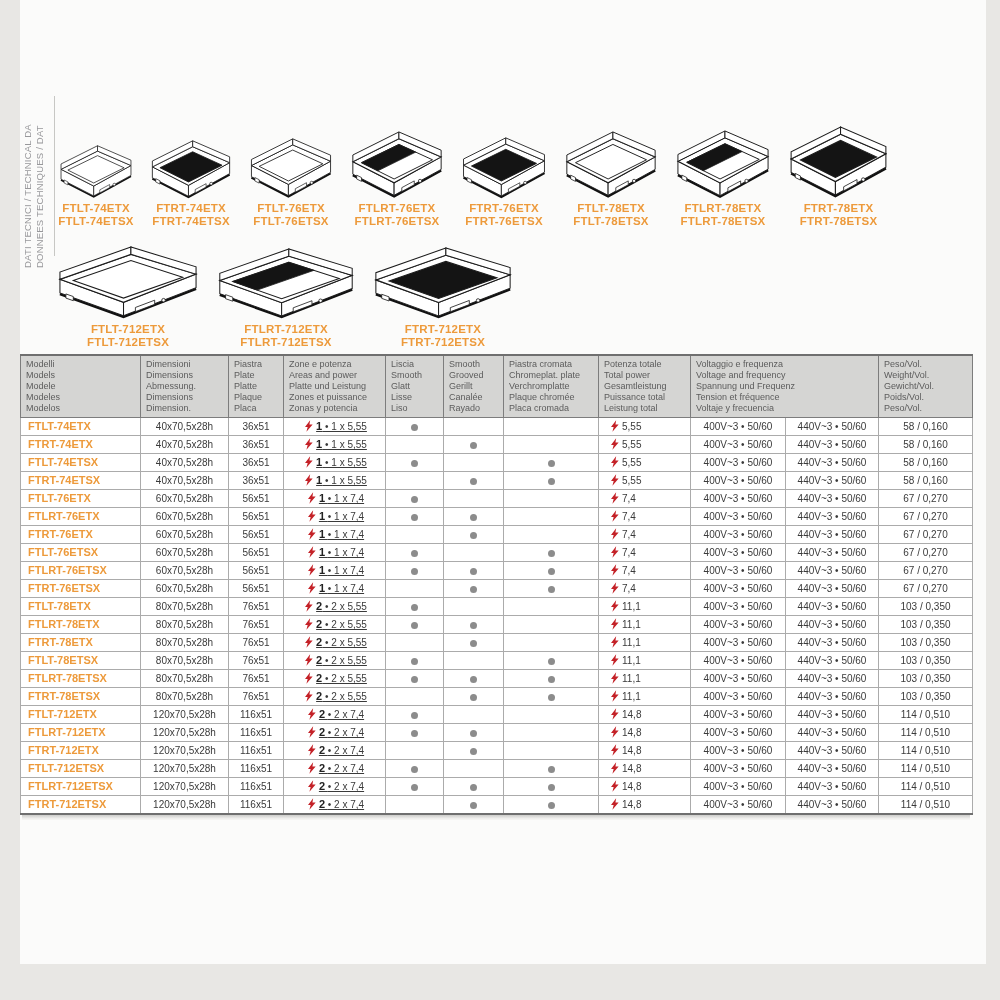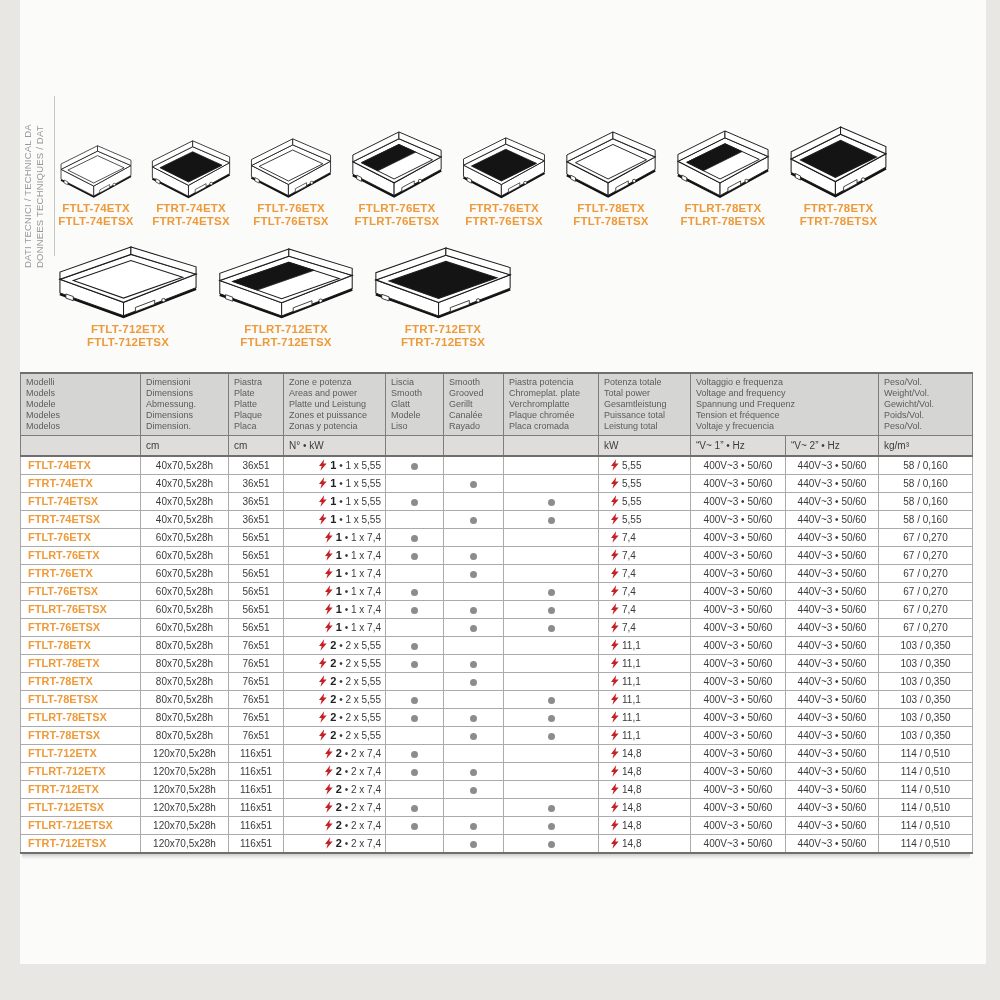--- a/index.html
+++ b/index.html
@@ -27,40 +27,40 @@
   .row1{left:38px;top:126px;gap:15px;}
   .row2{left:34px;top:246px;gap:12px;}
   .product{display:flex;flex-direction:column;align-items:center;}
   .product svg{display:block;}
   .p-label{
     margin-top:2px;text-align:center;
     color:#ED9A3B;font-weight:bold;font-size:11.5px;line-height:12.5px;
     letter-spacing:.2px;white-space:nowrap;
   }
   
-  .table-wrap{position:absolute;left:0;top:372px;width:952px;}
+  .table-wrap{position:absolute;left:0;top:354px;width:952px;}
   table{border-collapse:collapse;width:952px;table-layout:fixed;
         border:1px solid #9c9c9c;border-top:2px solid #6f6f6f;border-bottom:2px solid #6f6f6f;}
   th,td{overflow:hidden;}
   thead th{
     background:#d5d5d3;border:1px solid #7d7d7d;
     font-weight:normal;color:#5c5c5c;font-size:9px;line-height:11px;
     text-align:left;vertical-align:top;padding:3px 5px;white-space:pre-line;
   }
   tr.units td{
     background:#dedddb;border:1px solid #7d7d7d;border-bottom:2px solid #6f6f6f;
     font-size:10px;color:#3c3c3c;text-align:left;padding:3px 5px;line-height:13px;
   }
   tbody td{
     border:1px solid #ababab;height:17px;font-size:10px;color:#3a3a3a;
     padding:0 4px;line-height:17px;background:#fff;
   }
   td.c-model{color:#ED9A3B;font-weight:bold;font-size:11px;padding-left:7px;text-align:left;}
   td.c-dim,td.c-plate,td.c-v,td.c-w{text-align:center;}
-  td.c-zone{text-align:right;padding-left:7px;white-space:nowrap;}
+  td.c-zone{text-align:center;padding-left:7px;white-space:nowrap;text-decoration:underline;}
   td.c-zone b{font-size:11px;color:#222;}
   td.c-power{text-align:left;padding-left:12px;white-space:nowrap;margin-left:8px;}
   td.c-dot{text-align:center;}
   .dot{display:inline-block;width:7px;height:7px;border-radius:50%;background:#8c8c8c;vertical-align:middle;}
   .bolt{display:inline-block;vertical-align:-2px;margin-right:3px;}
   .tbl-shadow{height:5px;margin:0 2px;background:linear-gradient(#b9b9b6,#f2f1ef 80%);opacity:.7;}
 </style>
 </head>
 <body>
 
@@ -311,61 +311,48 @@
 Plaque
 Placa</th>
             <th colspan="1">Zone e potenza
 Areas and power
 Platte und Leistung
 Zones et puissance
 Zonas y potencia</th>
             <th colspan="1">Liscia
 Smooth
 Glatt
-Modele
+Lisse
 Liso</th>
             <th colspan="1">Smooth
 Grooved
 Gerillt
 Canalée
 Rayado</th>
-            <th colspan="1">Piastra potencia
+            <th colspan="1">Piastra cromata
 Chromeplat. plate
 Verchromplatte
 Plaque chromée
 Placa cromada</th>
             <th colspan="1">Potenza totale
 Total power
 Gesamtleistung
 Puissance total
 Leistung total</th>
             <th colspan="2">Voltaggio e frequenza
 Voltage and frequency
 Spannung und Frequenz
 Tension et fréquence
 Voltaje y frecuencia</th>
             <th colspan="1">Peso/Vol.
 Weight/Vol.
 Gewicht/Vol.
 Poids/Vol.
 Peso/Vol.</th>
           </tr>
-          <tr class="units">
-            <td></td>
-            <td>cm</td>
-            <td>cm</td>
-            <td>N° • kW</td>
-            <td></td>
-            <td></td>
-            <td></td>
-            <td>kW</td>
-            <td>“V~ 1” • Hz</td>
-            <td>“V~ 2” • Hz</td>
-            <td>kg/m³</td>
-          </tr>
         </thead>
       <tbody>
           <tr>
             <td class="c-model">FTLT-74ETX</td>
             <td class="c-dim">40x70,5x28h</td>
             <td class="c-plate">36x51</td>
             <td class="c-zone"><svg class="bolt" width="8" height="12" viewBox="0 0 9 13">
                 <polygon points="5.8,0 0,7.6 3,7.6 1.6,13 8.6,4.9 5,4.9" fill="#C42127"></polygon>
               </svg><b>1</b> <span>• 1 x 5,55</span></td>
             <td class="c-dot"><span class="dot"></span></td>

